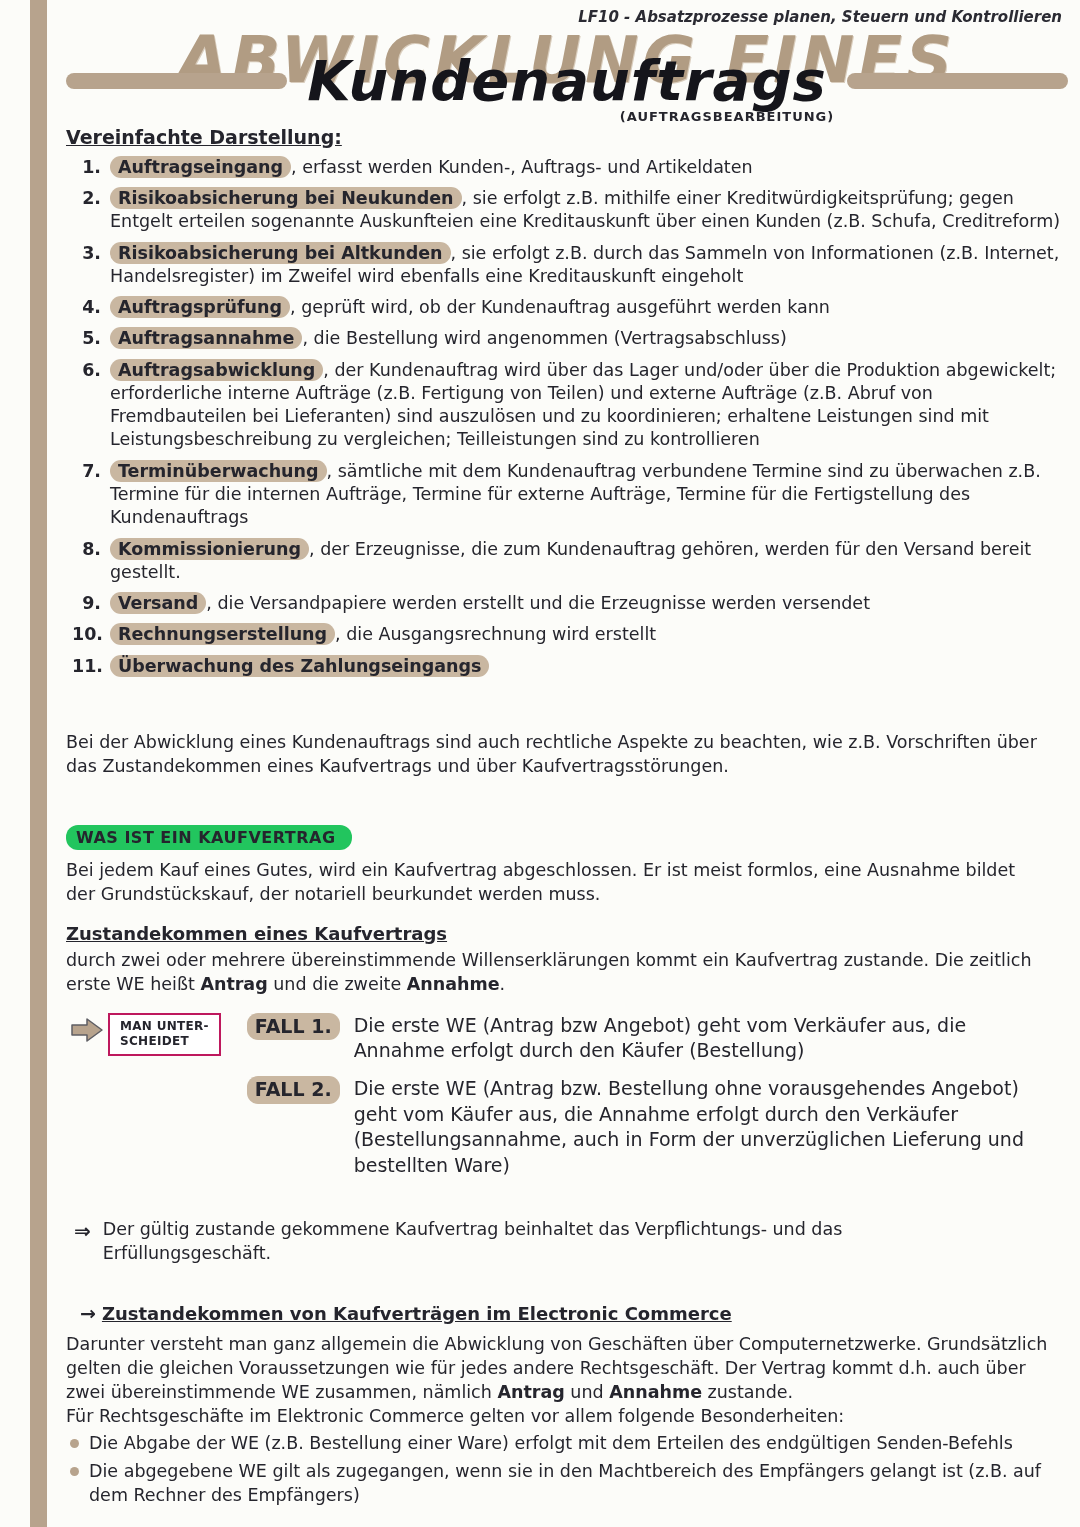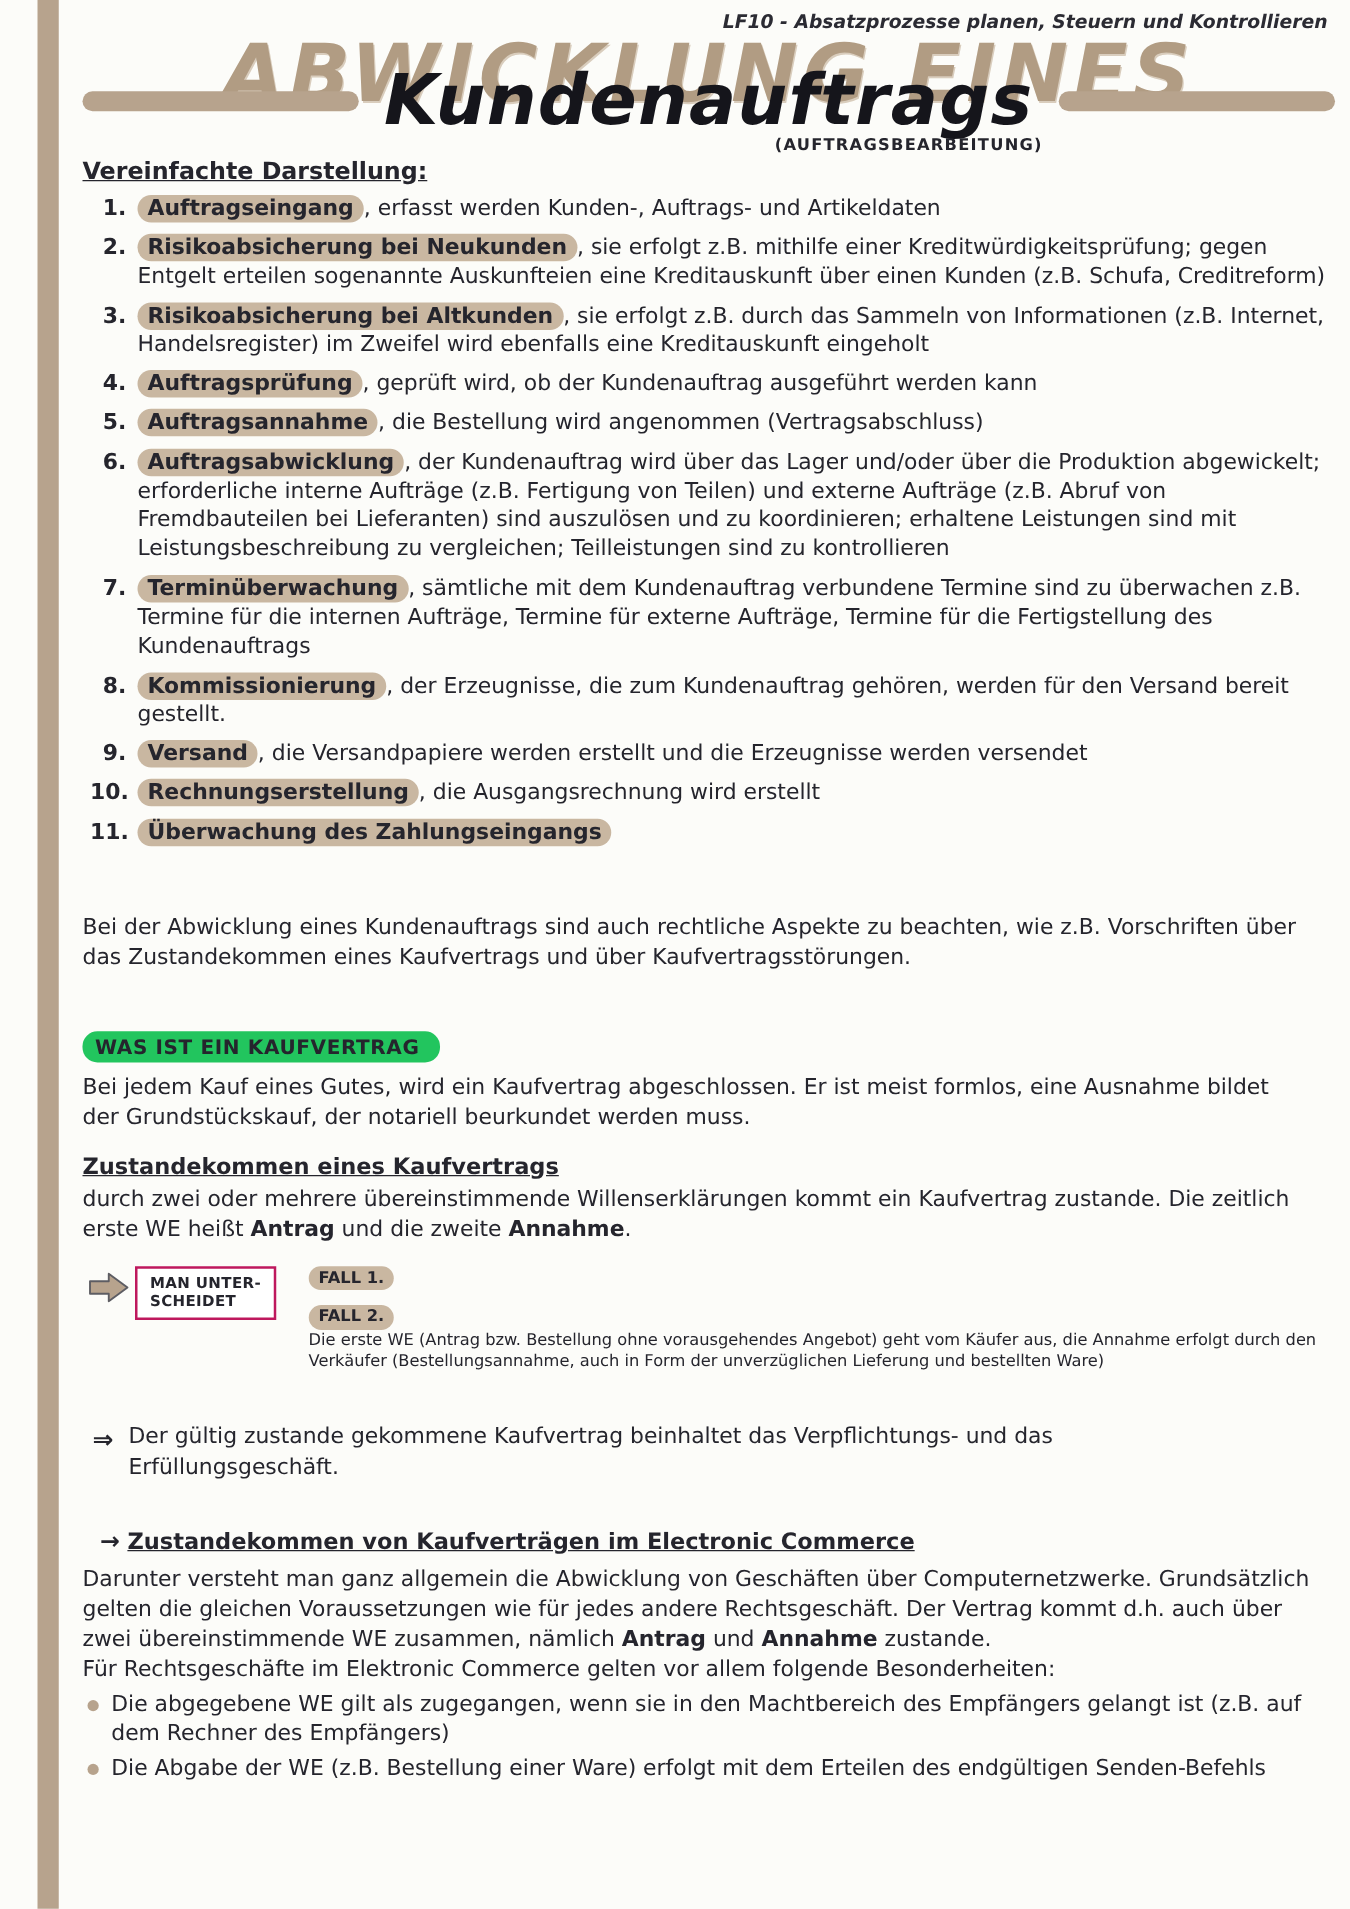--- a/index.html
+++ b/index.html
@@ -67,21 +67,21 @@
   .zk-text { margin-top:4px; font-size:17.5px; line-height:1.4; }
 
   .fall-section { display:flex; margin-top:16px; }
   .box-col { flex:none; display:flex; align-items:flex-start; margin-left:4px; }
   .arrow-icon { margin-top:4px; margin-right:4px; }
   .mu-box {
     border:2px solid #be185d; padding:4px 10px; font-size:12px; font-weight:bold;
     line-height:1.3; background:#fff; letter-spacing:0.3px;
   }
   .fall-col { flex:1; margin-left:26px; }
-  .fall-row { display:flex; margin-bottom:12px; font-size:13px; line-height:1.35;flex-direction:column; }
+  .fall-row { display:flex; margin-bottom:12px; font-size:19px; line-height:1.35; }
   .fall-label { flex:none; margin-right:14px; white-space:nowrap; align-self:flex-start; }
   .fall-text { flex:1; padding-right:10px; }
 
   .conclusion { display:flex; margin-top:26px; margin-left:8px; font-size:17.5px; line-height:1.4; }
   .concl-arrow { font-weight:bold; font-size:20px; margin-right:12px; flex:none; }
   .conclusion .ctext { padding-right:120px; }
 
   .ec-section { margin-top:36px; }
   .ec-heading-row { display:flex; align-items:baseline; margin-left:14px; }
   .ec-arrow { font-weight:bold; font-size:19px; margin-right:6px; }
@@ -193,20 +193,21 @@
             </svg>
         </span>
         <div class="mu-box">
           <div>MAN UNTER-</div>
           <div>SCHEIDET</div>
         </div>
       </div>
       <div class="fall-col">
         <div class="fall-row">
           <span class="pill fall-label">FALL 1.</span>
+          <span class="fall-text">Die erste WE (Antrag bzw Angebot) geht vom Verkäufer aus, die Annahme erfolgt durch den Käufer (Bestellung)</span>
         </div>
         <div class="fall-row">
           <span class="pill fall-label">FALL 2.</span>
           <span class="fall-text">Die erste WE (Antrag bzw. Bestellung ohne vorausgehendes Angebot) geht vom Käufer aus, die Annahme erfolgt durch den Verkäufer (Bestellungsannahme, auch in Form der unverzüglichen Lieferung und bestellten Ware)</span>
         </div>
       </div>
     </div>
 
     <div class="conclusion">
       <span class="concl-arrow">⇒</span>
@@ -217,22 +218,22 @@
   <div class="ec-section">
     <div class="ec-heading-row">
       <span class="ec-arrow">→</span>
       <span class="ec-heading">Zustandekommen von Kaufverträgen im Electronic Commerce</span>
     </div>
     <p class="ec-p1"><span>Darunter versteht man ganz allgemein die Abwicklung von Geschäften über Computernetzwerke. Grundsätzlich gelten die gleichen Voraussetzungen wie für jedes andere Rechtsgeschäft. Der Vertrag kommt d.h. auch über zwei übereinstimmende WE zusammen, nämlich </span><b>Antrag</b><span> und </span><b>Annahme</b><span> zustande.</span></p>
     <p class="ec-p2">Für Rechtsgeschäfte im Elektronic Commerce gelten vor allem folgende Besonderheiten:</p>
     <div class="bullets">
       <div class="bullet">
         <span class="dot"></span>
-        <span>Die abgegebene WE gilt als zugegangen, wenn sie in den Machtbereich des Empfängers gelangt ist (z.B. auf dem Rechner des Empfängers)</span>
+        <span>Die Abgabe der WE (z.B. Bestellung einer Ware) erfolgt mit dem Erteilen des endgültigen Senden-Befehls</span>
       </div>
       <div class="bullet">
         <span class="dot"></span>
-        <span>Die Abgabe der WE (z.B. Bestellung einer Ware) erfolgt mit dem Erteilen des endgültigen Senden-Befehls</span>
+        <span>Die abgegebene WE gilt als zugegangen, wenn sie in den Machtbereich des Empfängers gelangt ist (z.B. auf dem Rechner des Empfängers)</span>
       </div>
     </div>
   </div>
 
 </div>
 
 </body></html>

